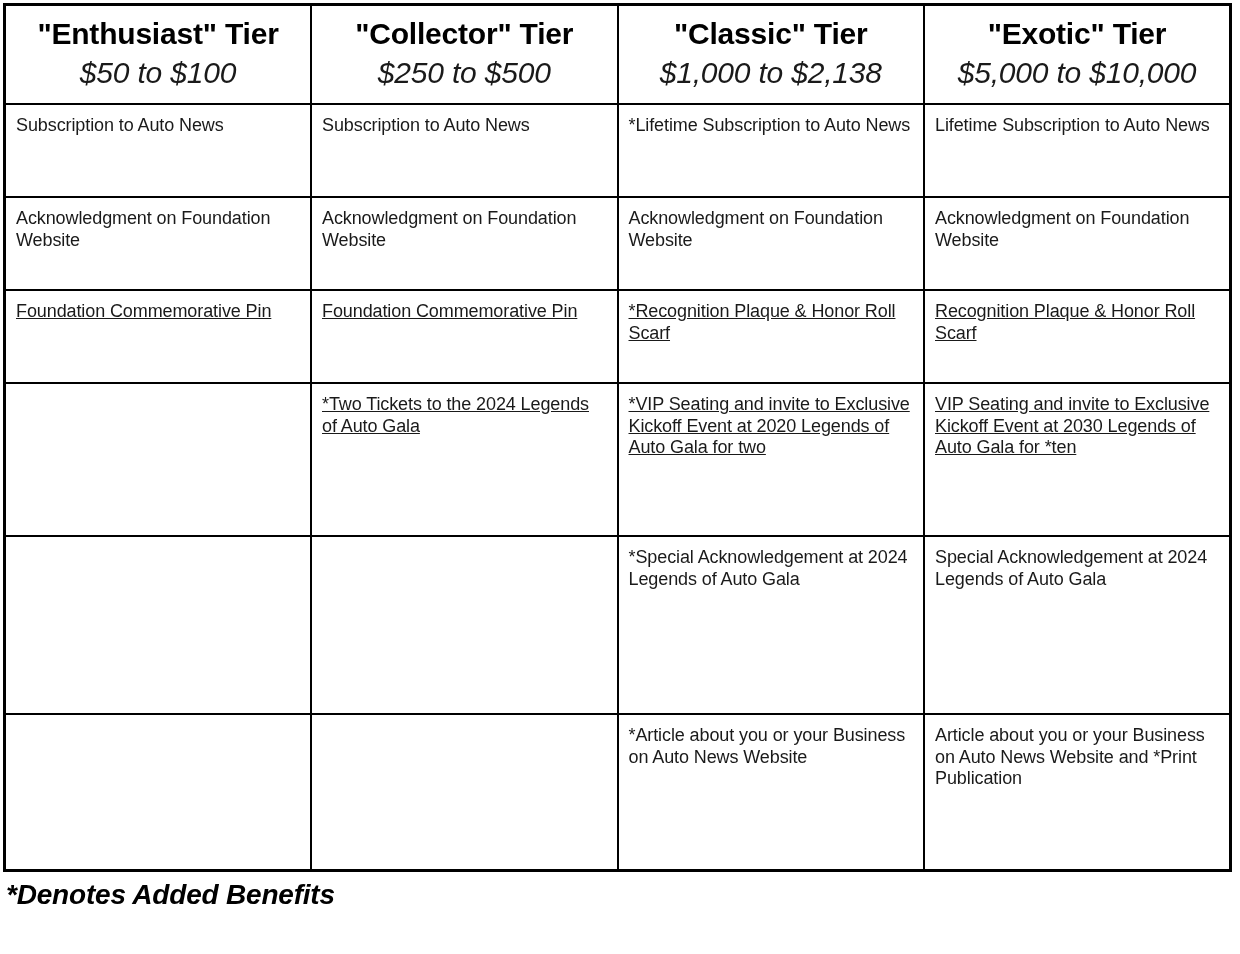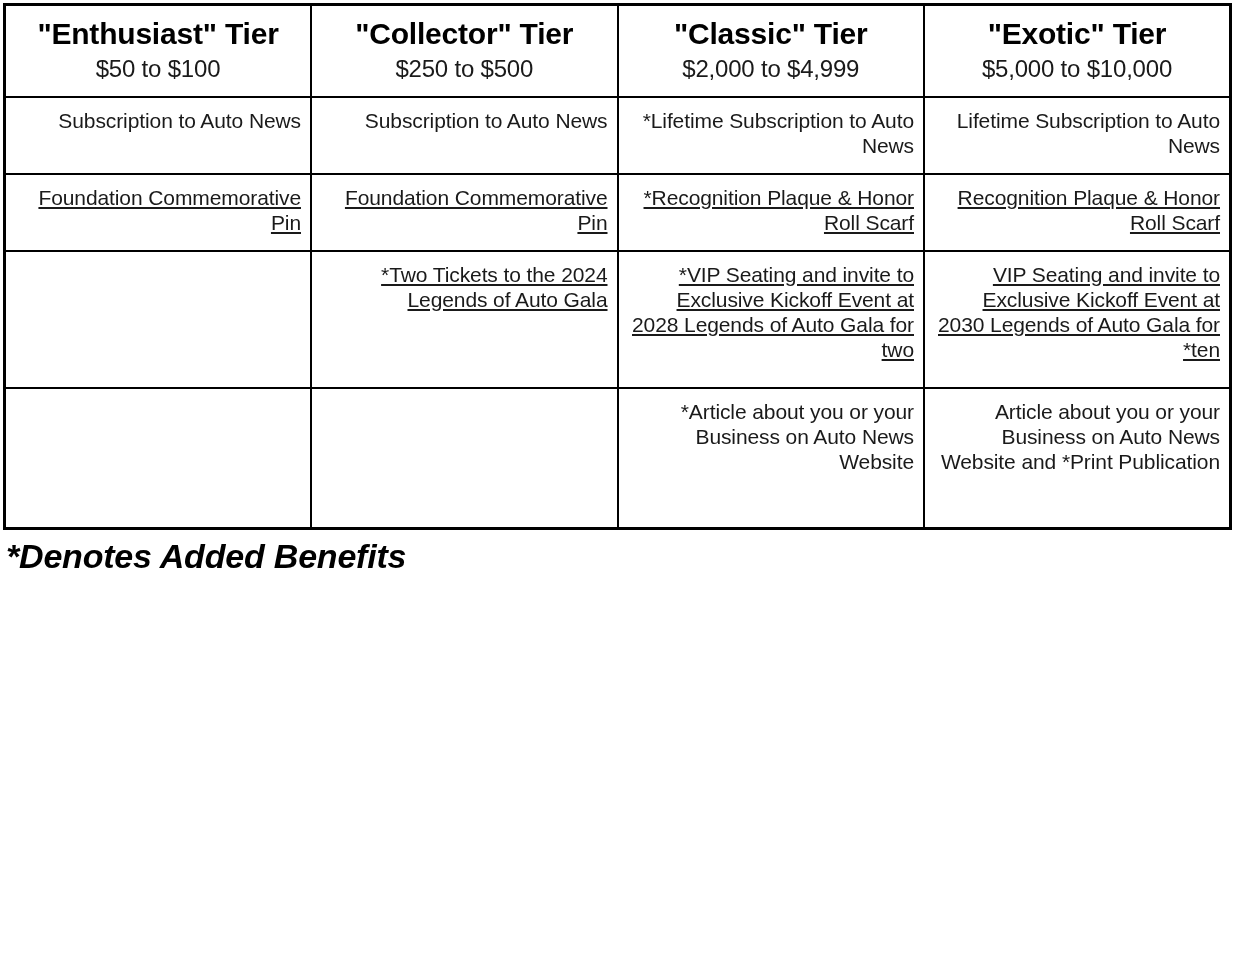--- a/index.html
+++ b/index.html
@@ -47,48 +47,48 @@
     display: block;
     font-weight: bold;
     font-size: 30px;
     line-height: 1.25;
     letter-spacing: -0.2px;
     color: #000000;
   }
   .tier-price {
     display: block;
     font-weight: normal;
-    font-size: 24px;
+    font-size: 30px;
     line-height: 1.25;
     letter-spacing: -0.2px;
     color: #1a1a1a;
     margin-top: 1px;
+    font-style: italic;
   }
   
   tbody td {
-    padding: 10px 9px 0 10px;
-    font-size: 21px;
+    padding: 10px 9px 16px 10px;
+    font-size: 18px;
     line-height: 1.2;
     letter-spacing: -0.1px;
     color: #1a1a1a;
-    text-align: right;
   }
   tbody td.empty {
     color: transparent;
   }
   tr.r1 td { height: 65px; }
   tr.r2 td { height: 65px; }
   tr.r3 td { height: 65px; text-decoration: underline; }
   tr.r4 td { height: 125px; text-decoration: underline; }
   tr.r5 td { height: 150px; }
   tr.r6 td { height: 128px; }
   tr.r7 td { height: 58px; }
   .footnote {
     margin: 7px 0 0 3px;
-    font-size: 34px;
+    font-size: 28px;
     font-weight: bold;
     font-style: italic;
     letter-spacing: -0.2px;
     color: #000000;
   }
 </style>
 </head>
 <body>
 
 <div class="page">
@@ -105,46 +105,58 @@
         <th>
           <span class="tier-name">"Enthusiast" Tier</span>
           <span class="tier-price">$50 to $100</span>
         </th>
         <th>
           <span class="tier-name">"Collector" Tier</span>
           <span class="tier-price">$250 to $500</span>
         </th>
         <th>
           <span class="tier-name">"Classic" Tier</span>
-          <span class="tier-price">$2,000 to $4,999</span>
+          <span class="tier-price">$1,000 to $2,138</span>
         </th>
         <th>
           <span class="tier-name">"Exotic" Tier</span>
           <span class="tier-price">$5,000 to $10,000</span>
         </th>
       </tr>
     </thead>
     <tbody>
       <tr class="r1">
         <td>Subscription to Auto News</td>
         <td>Subscription to Auto News</td>
         <td>*Lifetime Subscription to Auto News</td>
         <td>Lifetime Subscription to Auto News</td>
       </tr>
+      <tr class="r2">
+        <td>Acknowledgment on Foundation Website</td>
+        <td>Acknowledgment on Foundation Website</td>
+        <td>Acknowledgment on Foundation Website</td>
+        <td>Acknowledgment on Foundation Website</td>
+      </tr>
       <tr class="r3">
         <td>Foundation Commemorative Pin</td>
         <td>Foundation Commemorative Pin</td>
         <td>*Recognition Plaque &amp; Honor Roll Scarf</td>
         <td>Recognition Plaque &amp; Honor Roll Scarf</td>
       </tr>
       <tr class="r4">
         <td class="empty"></td>
         <td>*Two Tickets to the 2024 Legends of Auto Gala</td>
-        <td>*VIP Seating and invite to Exclusive Kickoff Event at 2028 Legends of Auto Gala for two</td>
+        <td>*VIP Seating and invite to Exclusive Kickoff Event at 2020 Legends of Auto Gala for two</td>
         <td>VIP Seating and invite to Exclusive Kickoff Event at 2030 Legends of Auto Gala for *ten</td>
+      </tr>
+      <tr class="r5">
+        <td class="empty"></td>
+        <td class="empty"></td>
+        <td>*Special Acknowledgement at 2024 Legends of Auto Gala</td>
+        <td>Special Acknowledgement at 2024 Legends of Auto Gala</td>
       </tr>
       <tr class="r6">
         <td class="empty"></td>
         <td class="empty"></td>
         <td>*Article about you or your Business on Auto News Website</td>
         <td>Article about you or your Business on Auto News Website and *Print Publication</td>
       </tr>
     </tbody>
   </table>
 

